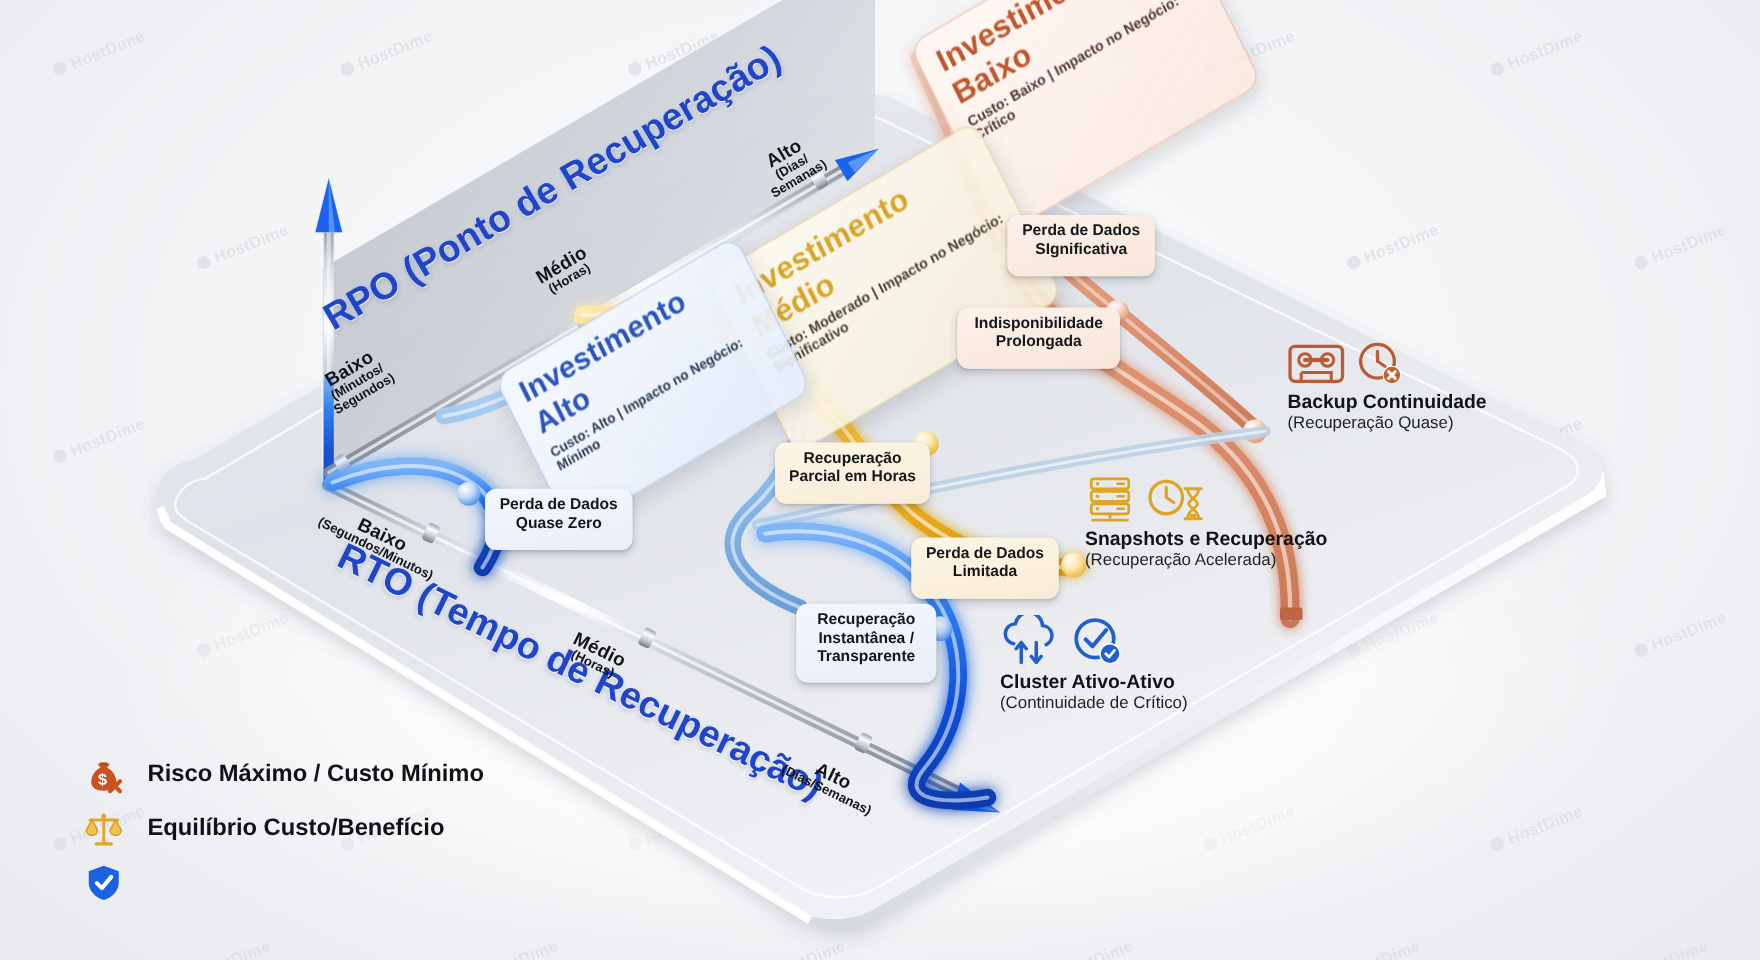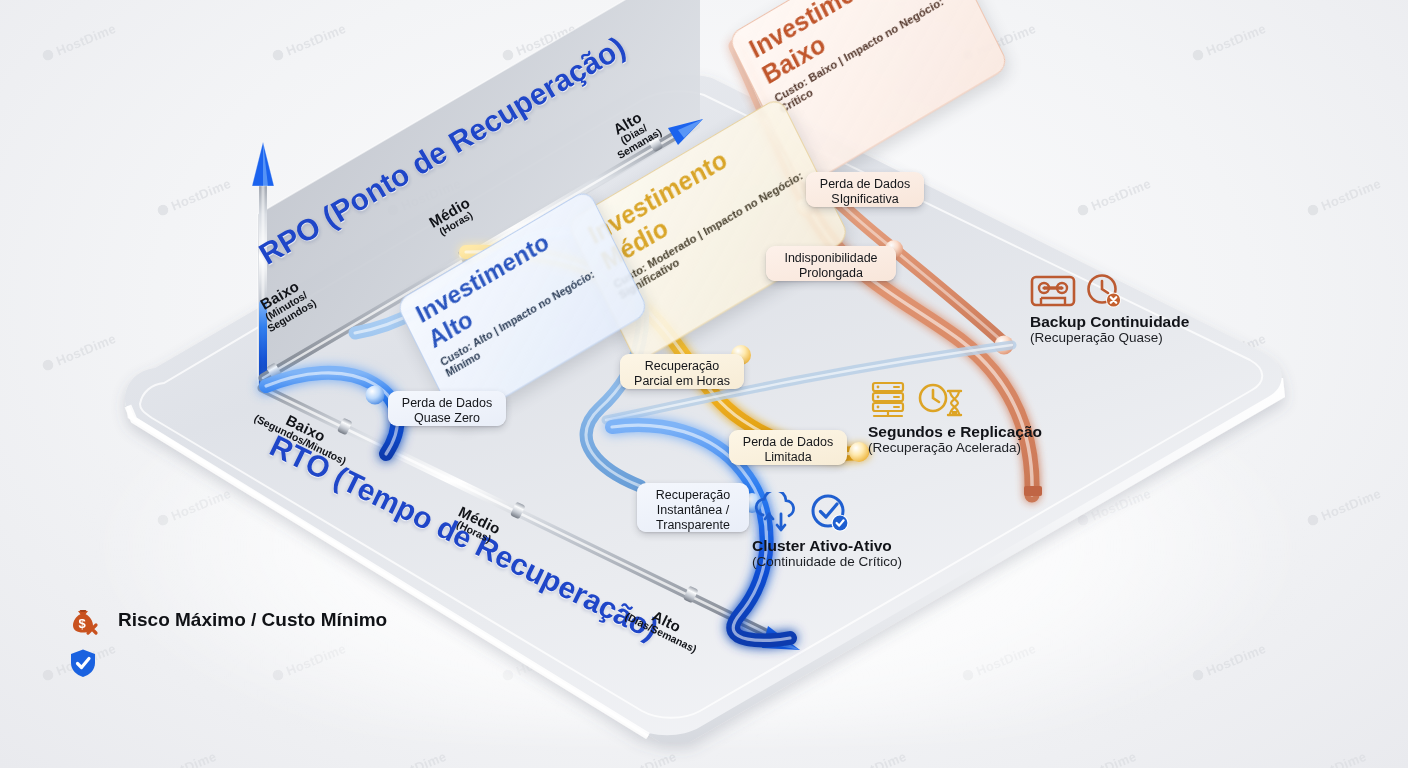--- a/index.html
+++ b/index.html
@@ -25,22 +25,22 @@
   
   .platform-glow{
     left:90px;top:315px;width:1215px;height:420px;
     border-radius:60px/40px;
     background:radial-gradient(ellipse at 50% 55%, rgba(255,255,255,.95) 0%, rgba(255,255,255,.6) 45%, rgba(255,255,255,0) 72%);
     filter:blur(14px);
   }
 
   
   .bubble{
-    position:absolute;border-radius:9px;padding:5px 10px 0;
-    font-size:12.5px;font-weight:400;line-height:1.18;color:#14161a;
+    position:absolute;border-radius:9px;padding:5px 10px 14px;
+    font-size:12.5px;font-weight:700;line-height:1.18;color:#14161a;
     text-align:center;white-space:pre-line;
     box-shadow:0 3px 7px rgba(40,45,60,.20), 0 1px 2px rgba(40,45,60,.14);
   }
   .bubble.blue{background:linear-gradient(170deg,#f4f7fd,#e9eef8);}
   .bubble.gold{background:linear-gradient(170deg,#fdf6e6,#f7ecd6);}
   .bubble.red {background:linear-gradient(170deg,#fdf1ea,#f8e6da);}
 
   
   .plaque{
     position:absolute;border-radius:14px;
@@ -448,25 +448,25 @@
 
       <svg width="50" height="40" viewBox="0 0 50 40">
         <circle cx="16" cy="18" r="13" fill="none" stroke="#dda425" stroke-width="2.6"></circle>
         <path d="M16 10 V18 L22 22" fill="none" stroke="#dda425" stroke-width="2.6" stroke-linecap="round"></path>
         <path d="M31 11 h13 M31 35 h13" stroke="#dda425" stroke-width="2.4" stroke-linecap="round"></path>
         <path d="M33 11 C33 18 41 20 41 23 C41 26 33 28 33 35" fill="none" stroke="#dda425" stroke-width="2.2"></path>
         <path d="M42 11 C42 18 34 20 34 23 C34 26 42 28 42 35" fill="none" stroke="#dda425" stroke-width="2.2"></path>
         <path d="M35 31 h5 v3 h-5 z" fill="#dda425"></path>
       </svg>
     </div>
-    <div class="t1">Segundos e Replicação</div>
+    <div class="t1">Snapshots e Recuperação</div>
     <div class="t2">(Recuperação Acelerada)</div>
   </div>
 
-  <div class="sidegrp" style="left:752px;top:492px;">
+  <div class="sidegrp" style="left:800px;top:492px;">
     <div class="icons">
 
       <svg width="48" height="42" viewBox="0 0 48 42">
         <path d="M11 23 a8 8 0 0 1 1.2 -15.9 A11 11 0 0 1 34 8.5 a8 8 0 0 1 3 15.2" fill="none" stroke="#1f5fd0" stroke-width="2.8" stroke-linecap="round"></path>
         <path d="M17 38 V22 M17 22 L13 27 M17 22 L21 27" fill="none" stroke="#1f5fd0" stroke-width="2.8" stroke-linecap="round" stroke-linejoin="round"></path>
         <path d="M29 22 V38 M29 38 L25 33 M29 38 L33 33" fill="none" stroke="#1f5fd0" stroke-width="2.8" stroke-linecap="round" stroke-linejoin="round"></path>
       </svg>
 
       <svg width="42" height="42" viewBox="0 0 42 42">
         <circle cx="19" cy="19" r="15" fill="none" stroke="#1f5fd0" stroke-width="3"></circle>
@@ -489,20 +489,33 @@
                    C10 28.5 6 26 6 21.5 C6 17 9 12 13.4 10.2 Z" fill="#c9521f"></path>
           <path d="M11 7 h10 l-2.4 3.2 h-5.2 Z" fill="#e0seventy" opacity="0"></path>
           <path d="M12.5 6 h7 l-1.5 2 h-4 z" fill="#a8431a"></path>
           <text x="15" y="24" font-family="Liberation Sans,sans-serif" font-size="13" font-weight="700" fill="#ffffff" text-anchor="middle">$</text>
           <path d="M21 21 L29 29 M29 21 L21 29" stroke="#c9521f" stroke-width="3.2" stroke-linecap="round"></path>
         </svg>
       </span>
       <span class="leg-txt">Risco Máximo / Custo Mínimo</span>
     </div>
 
+    <div class="leg-row">
+      <span class="leg-ico">
+        <svg width="32" height="32" viewBox="0 0 32 32">
+          <path d="M16 5 V27" stroke="#e0a82a" stroke-width="2.4" stroke-linecap="round"></path>
+          <path d="M5 9 H27" stroke="#e0a82a" stroke-width="2.4" stroke-linecap="round"></path>
+          <circle cx="16" cy="6" r="2" fill="#e0a82a"></circle>
+          <path d="M10 28 H22" stroke="#e0a82a" stroke-width="2.6" stroke-linecap="round"></path>
+          <path d="M2 17 L6.5 9 L11 17 C11 19.6 8.9 21.2 6.5 21.2 C4.1 21.2 2 19.6 2 17 Z" fill="#f0c24f" stroke="#d99a20" stroke-width="1.2"></path>
+          <path d="M21 17 L25.5 9 L30 17 C30 19.6 27.9 21.2 25.5 21.2 C23.1 21.2 21 19.6 21 17 Z" fill="#f0c24f" stroke="#d99a20" stroke-width="1.2"></path>
+        </svg>
+      </span>
+      <span class="leg-txt">Equilíbrio Custo/Benefício</span>
+    </div>
 
     <div class="leg-row">
       <span class="leg-ico">
         <svg width="32" height="32" viewBox="0 0 32 32">
           <path d="M16 2.5 L28 7 V16 C28 23 22.5 28 16 30 C9.5 28 4 23 4 16 V7 Z" fill="#1a62e0"></path>
           <path d="M10.5 16.5 L14.5 20.5 L22 11.5" fill="none" stroke="#ffffff" stroke-width="3.2" stroke-linecap="round" stroke-linejoin="round"></path>
         </svg>
       </span>
     </div>
 

